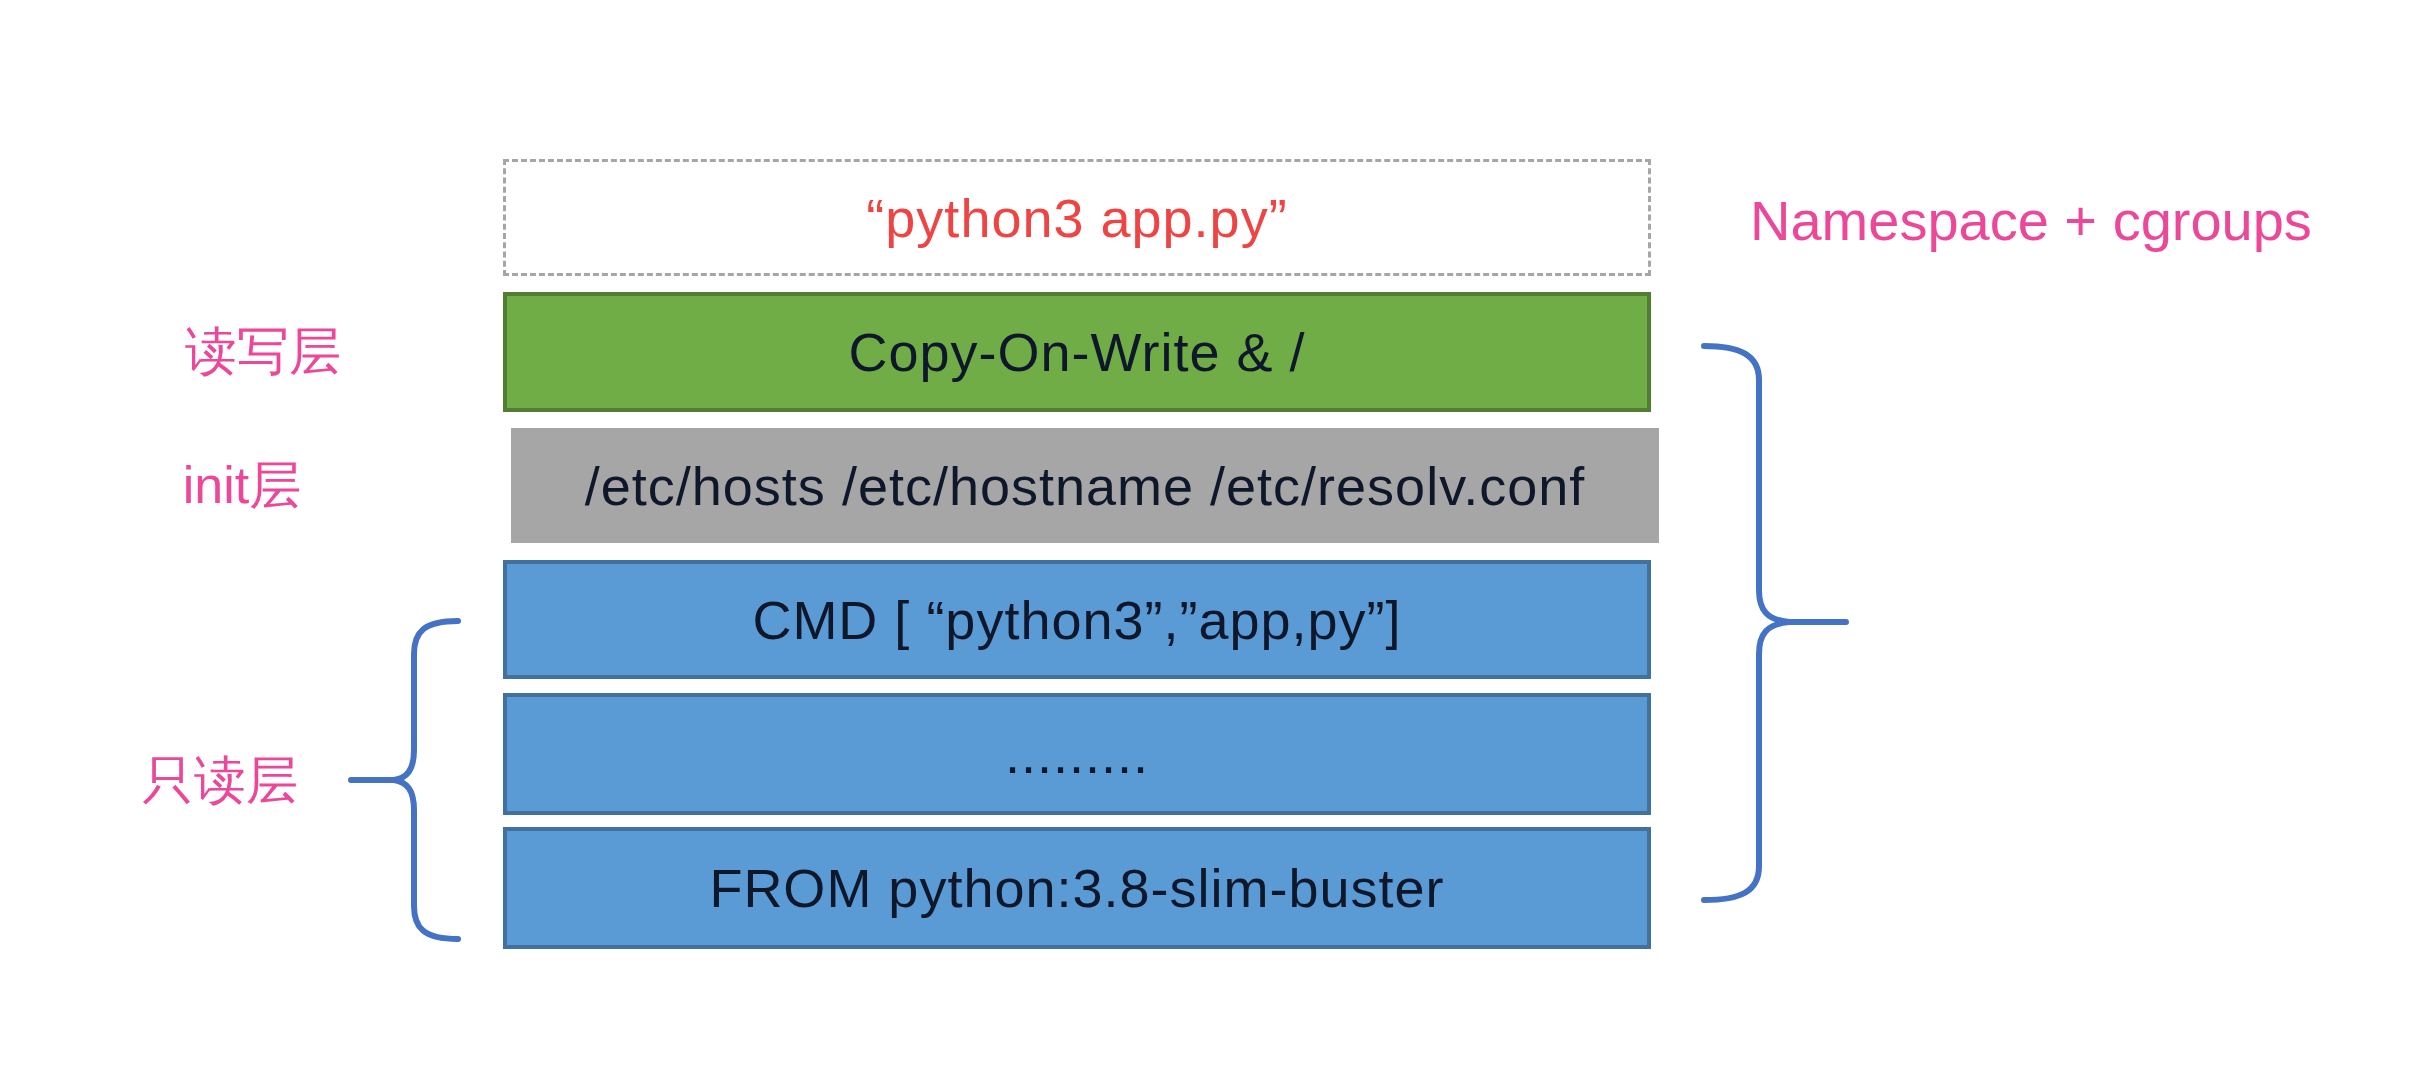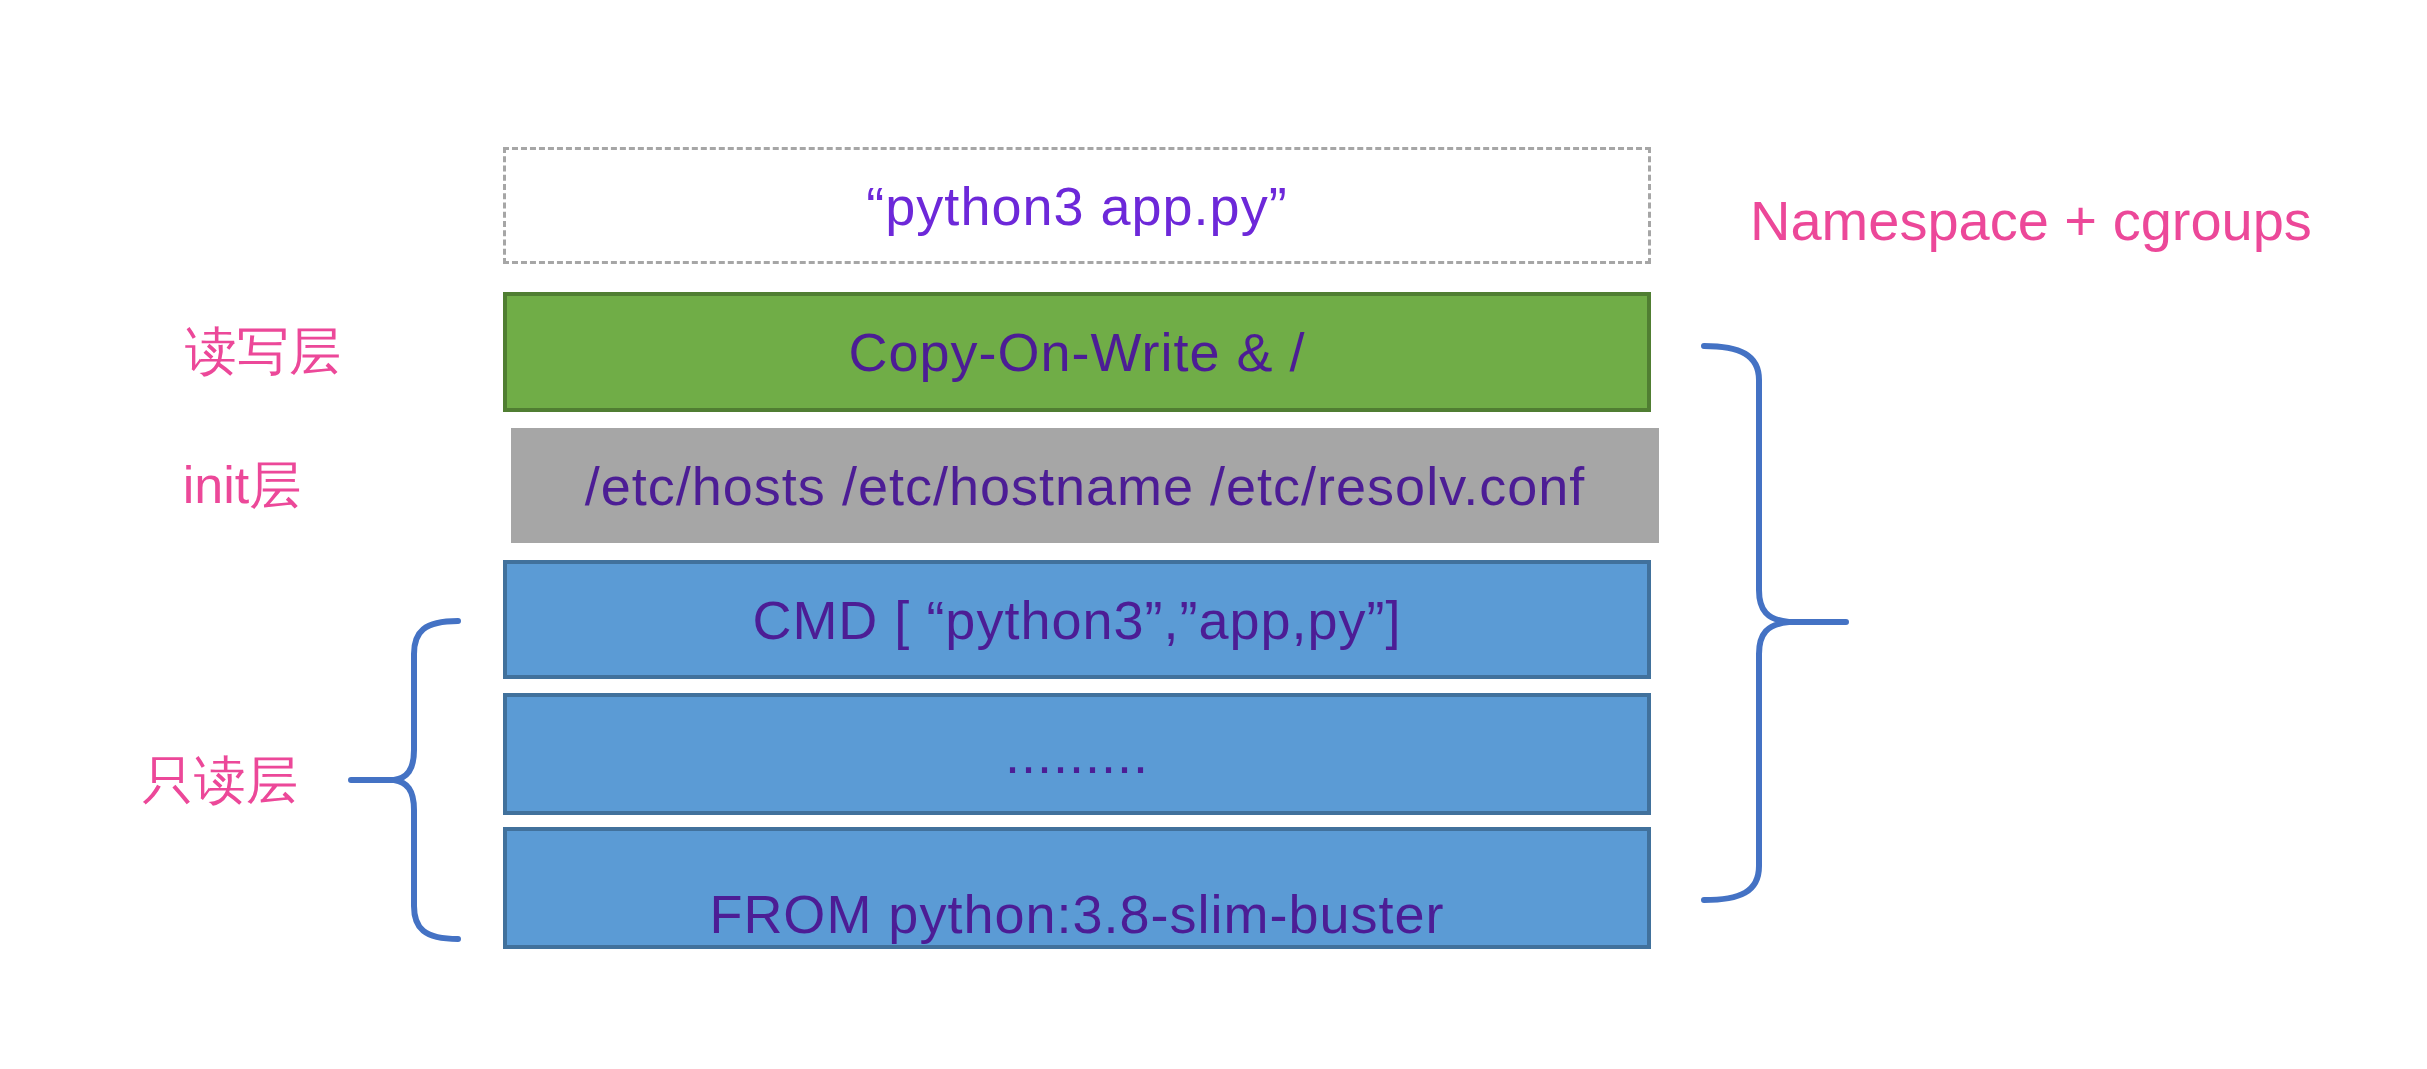--- a/index.html
+++ b/index.html
@@ -20,49 +20,49 @@
     position: absolute;
     left: 503px;
     width: 1148px;
     box-sizing: border-box;
     display: flex;
     align-items: center;
     justify-content: center;
     font-size: 54px;
     font-weight: 300;
     letter-spacing: 1px;
-    color: #4c1d95;
+    color: #0f172a;
     white-space: nowrap;
   }
   .box-dashed {
-    top: 147px;
+    top: 159px;
     height: 117px;
     background: #ffffff;
     border: 3px dashed #A6A6A6;
-    color: #6d28d9;
+    color: #ef4444;
   }
   .box-green {
     top: 292px;
     height: 120px;
     background: #70AD47;
     border: 4px solid #507E32;
   }
   .box-gray {
     top: 428px;
     height: 115px;
     background: #A6A6A6;
     margin-left: 8px;
   }
   .box-blue {
     background: #5B9BD5;
     border: 4px solid #41719C;
   }
   .box-cmd  { top: 560px; height: 119px; }
   .box-dots { top: 693px; height: 122px; }
-  .box-from { top: 827px; height: 122px; align-items: flex-end; }
+  .box-from { top: 827px; height: 122px; }
 
   
   .side-label {
     position: absolute;
     color: #ec4899;
     font-size: 52px;
     font-weight: 300;
     display: flex;
     align-items: center;
     justify-content: center;

